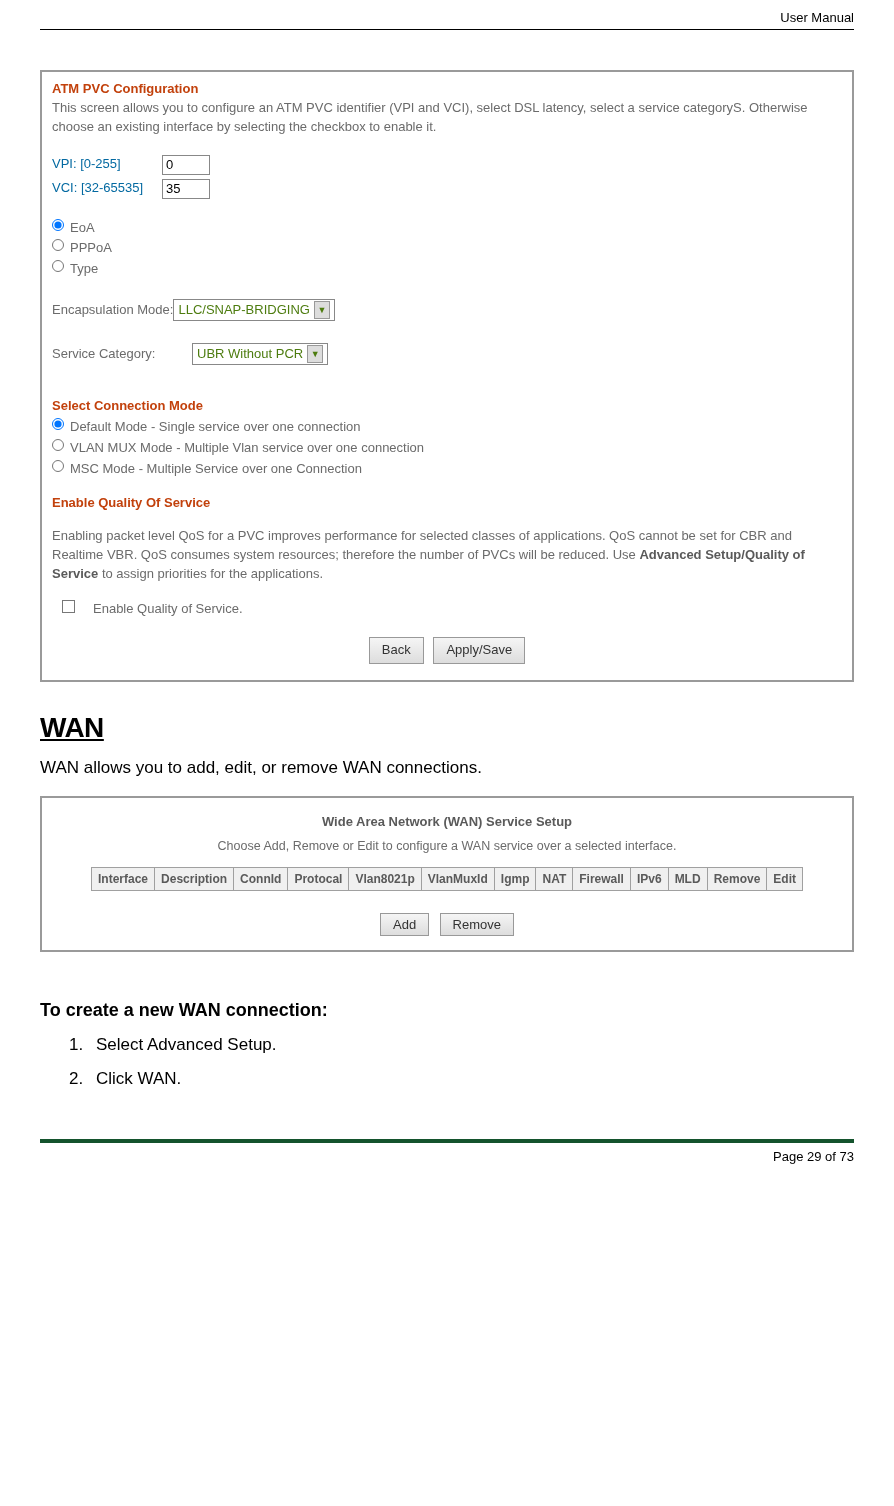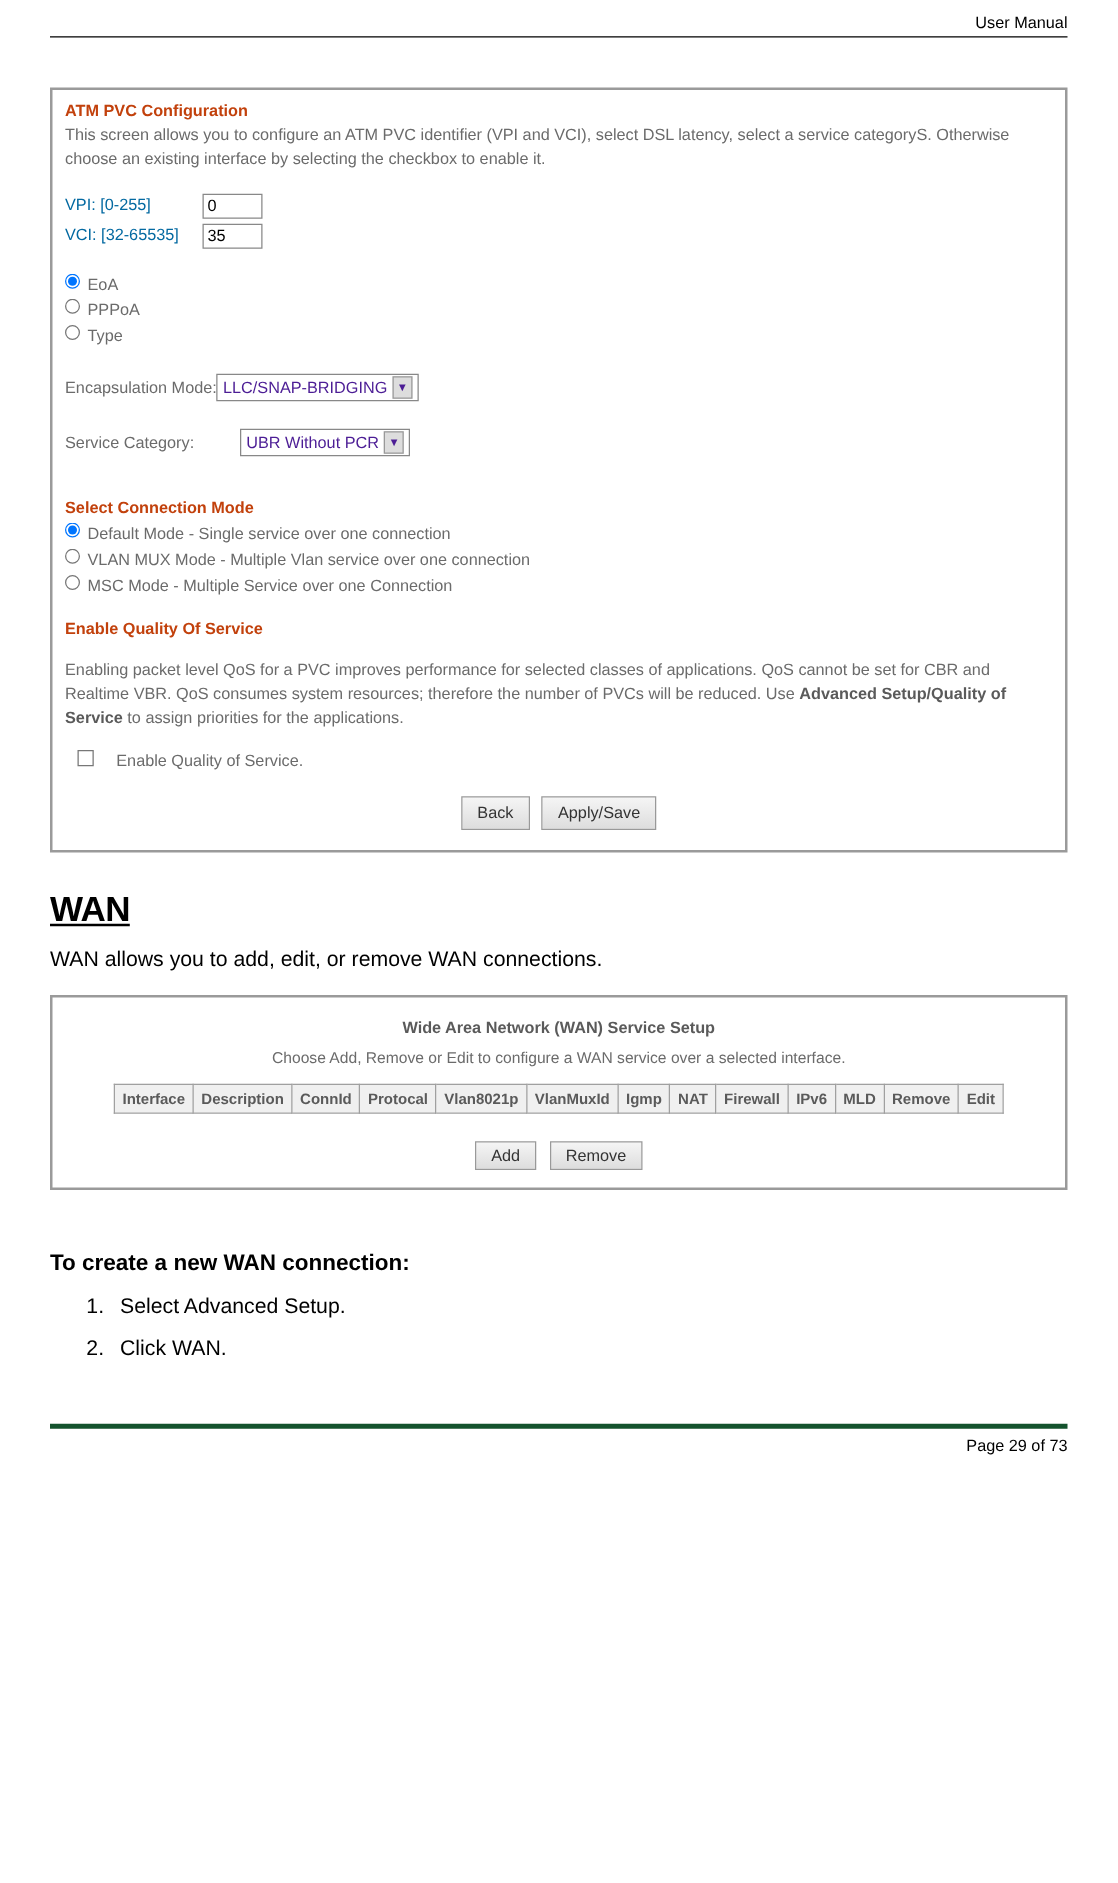--- a/index.html
+++ b/index.html
@@ -36,21 +36,21 @@
     .number-input {
       width: 48px; height: 20px;
       border: 1px solid #888; font-size: 13px;
       padding: 1px 3px; color: #000;
     }
     .radio-row { margin: 2px 0; display: flex; align-items: flex-start; gap: 6px; }
     .radio-dot { width: 12px; height: 12px; }
     .select-box {
       border: 1px solid #888; background: #fff;
       display: inline-flex; align-items: center;
-      height: 22px; padding: 0 4px; font-size: 13px; color: #4c1d95;
+      height: 22px; padding: 0 4px; font-size: 13px; color: #4d7c0f;
     }
     .select-arrow {
       width: 16px; height: 18px; background: #ddd;
       margin-left: 4px; display: inline-flex;
       align-items: center; justify-content: center;
       font-size: 9px; border: 1px solid #999;
     }
     .bold-inline { font-weight: bold; color: #5a5a5a; }
     .checkbox-box {
       width: 13px; height: 13px; border: 1px solid #777;

